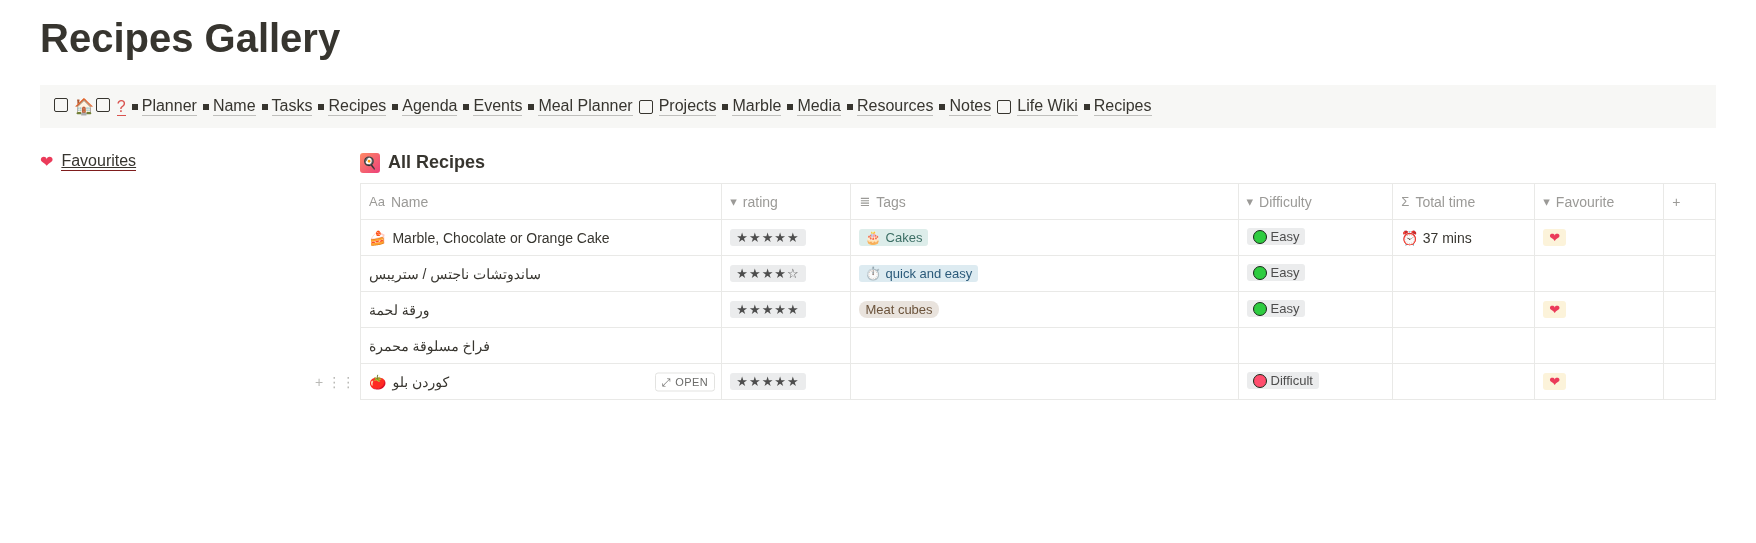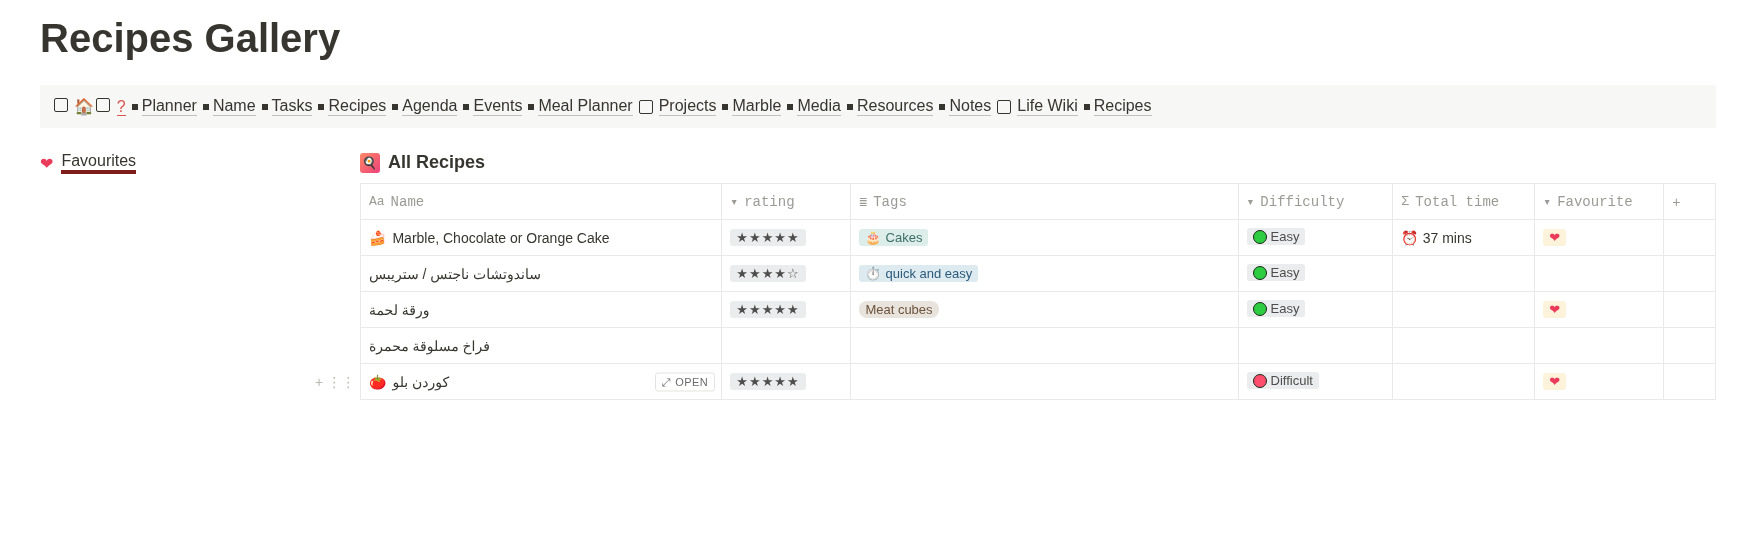--- a/index.html
+++ b/index.html
@@ -55,21 +55,21 @@
     flex-shrink: 0;
   }
   .fav-link {
     display: inline-flex;
     align-items: center;
     gap: 8px;
     cursor: pointer;
     font-size: 16px;
   }
   .fav-link .heart { color:#eb3b5a; font-size:16px; }
-  .fav-link .txt { border-bottom:4px solid #7f1d1d; }
+  .fav-link .txt { border-bottom:1px solid #7f1d1d;text-decoration:underline; }
   .main { flex: 1; }
   .view-header {
     display:flex; align-items:center; gap:8px;
     font-size:18px; font-weight:600; margin-bottom:10px;
   }
   .view-icon {
     width:20px;height:20px;
     background: linear-gradient(135deg,#ff8a65,#ec407a);
     border-radius:3px;
     display:inline-flex;align-items:center;justify-content:center;
@@ -86,21 +86,21 @@
     text-align: left;
     vertical-align: middle;
     font-size: 14px;
     height: 36px;
   }
   table.db th {
     color:#9b9a97;
     font-weight:400;
     background:#fff;
   }
-  .th-inner { display:flex; align-items:center; gap:6px;font-family:Liberation Mono, monospace; }
+  .th-inner { display:flex; align-items:center; gap:6px; }
   .col-icon { color:#9b9a97; font-size:13px; display:inline-flex; }
   .col-name-w { width: 280px; }
   .col-rating-w { width: 100px; }
   .col-tags-w { width: 300px; }
   .col-diff-w { width: 120px; }
   .col-time-w { width: 110px; }
   .col-fav-w { width: 100px; }
   .col-add-w { width: 40px; }
   .pill {
     display:inline-flex; align-items:center; gap:4px;

